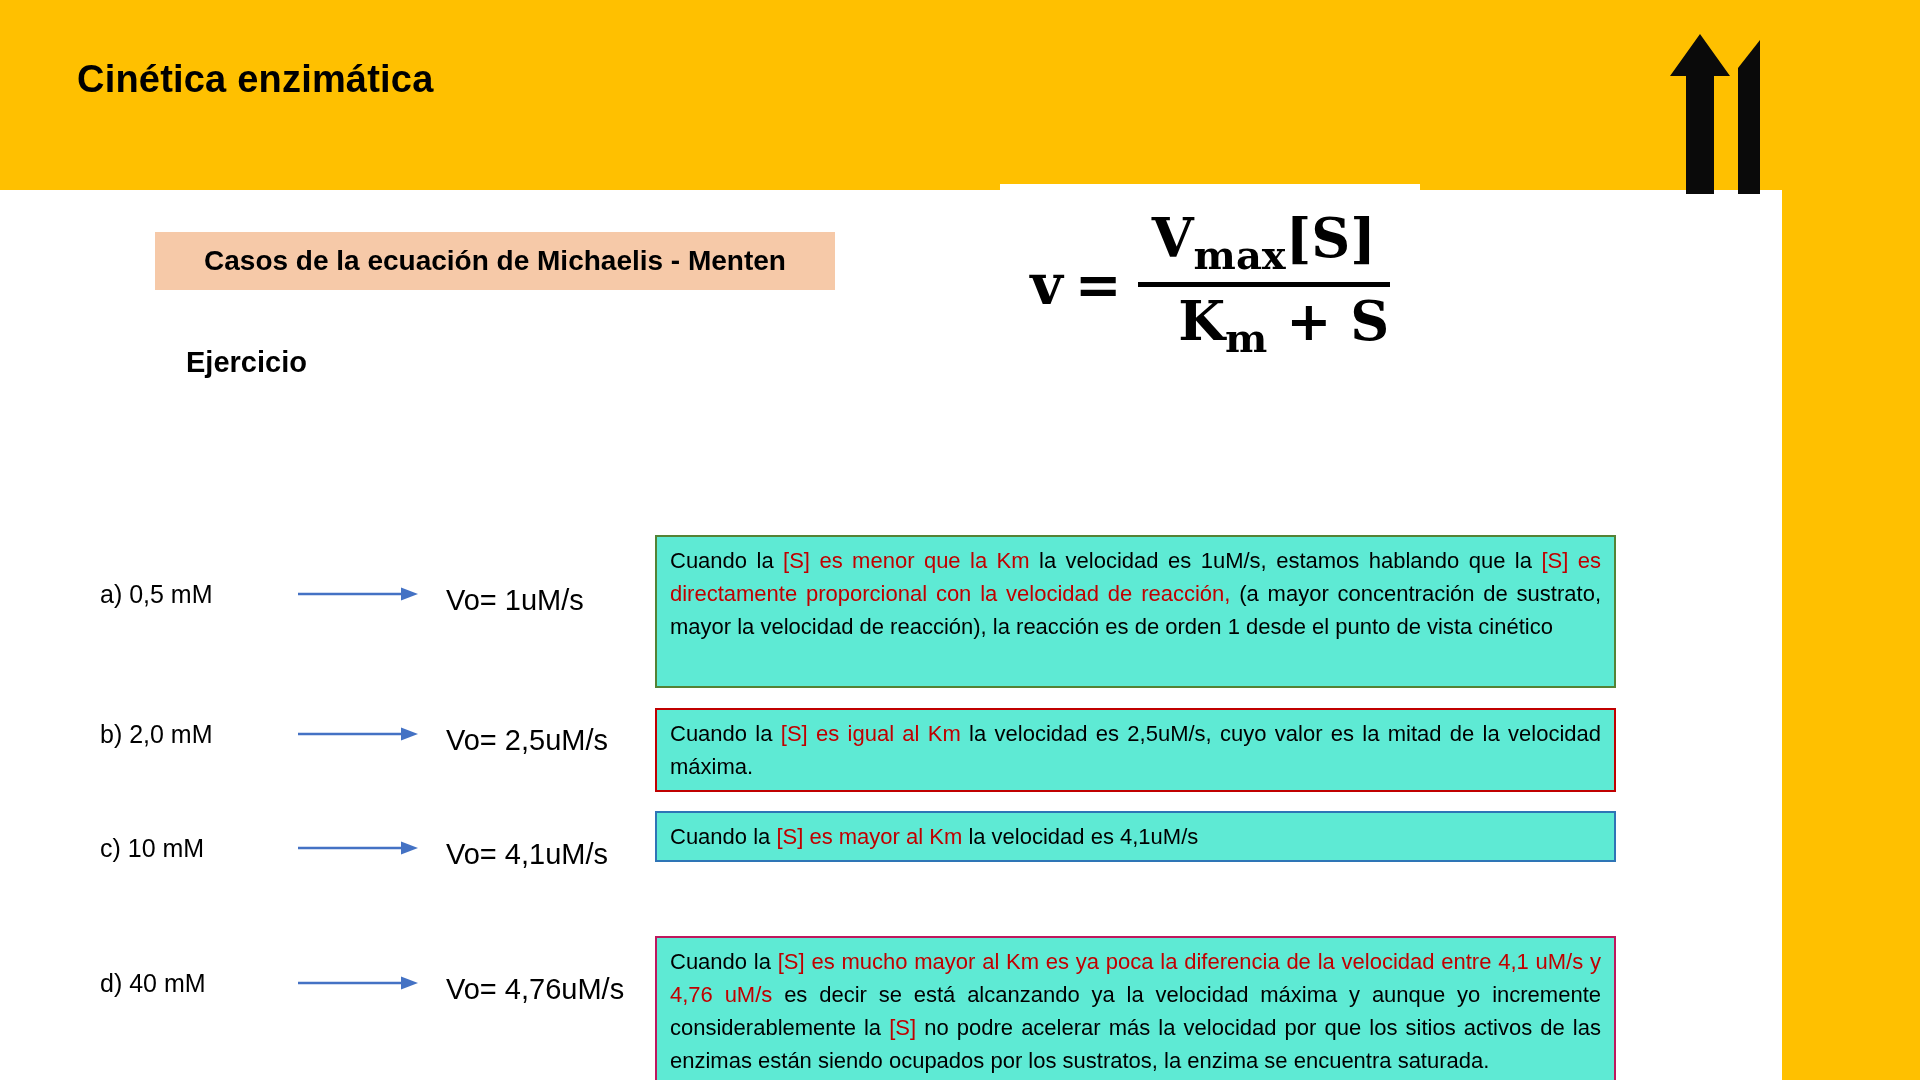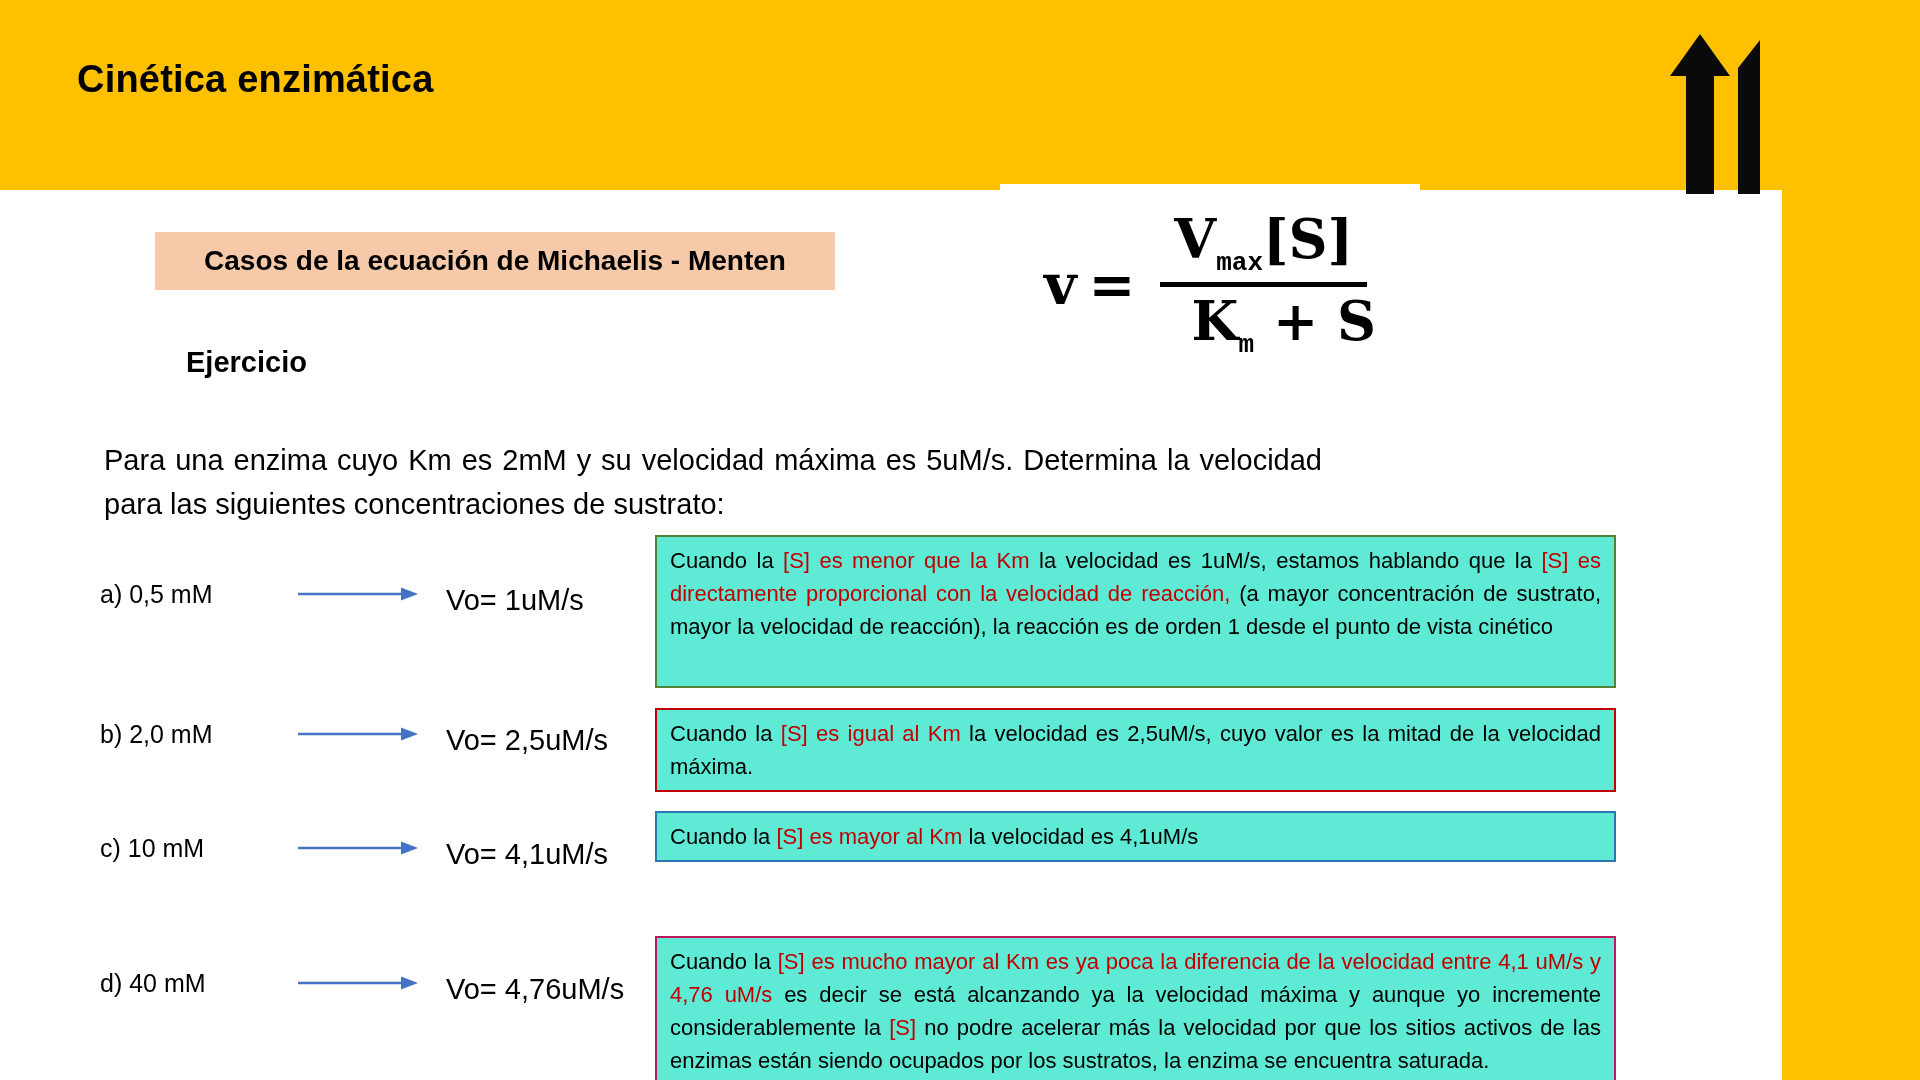--- a/index.html
+++ b/index.html
@@ -15,21 +15,21 @@
   .logo { position:absolute; left:1668px; top:34px; width:100px; height:160px; }
 
   .eq-box { position:absolute; left:1000px; top:184px; width:420px; height:200px; background:#ffffff;
             display:flex; align-items:center; justify-content:center;
             font-family:"DejaVu Serif", serif; font-weight:bold; }
   .eq-lhs { font-size:56px; margin-right:16px; display:inline-flex; align-items:center; gap:12px; }
   .frac { display:inline-flex; flex-direction:column; align-items:center; }
   .num, .den { font-size:54px; line-height:1.12; }
   .num { border-bottom:5px solid #000; padding:0 14px 4px 14px; }
   .den { padding-top:4px;margin-left:40px; }
-  .eq-box sub { font-size:26px; font-weight:bold;font-family:Liberation Mono, monospace; }
+  .eq-box sub { font-size:40px; font-weight:bold; }
 
   .peach { position:absolute; left:155px; top:232px; width:680px; height:58px; background:#F6C9A8;
            display:flex; align-items:center; justify-content:center; font-size:28px; font-weight:bold; }
 
   .exercise { position:absolute; left:186px; top:346px; font-size:29px; font-weight:bold; }
 
   .problem { position:absolute; left:104px; top:438px; width:1218px; font-size:29px; line-height:44px;
              text-align:justify; }
 
   .row { position:absolute; left:100px; height:48px; display:flex; align-items:center; }
@@ -70,21 +70,20 @@
     <span class="frac">
       <span class="num"><span>V</span><sub>max</sub><span>[S]</span></span>
       <span class="den"><span>K</span><sub>m</sub><span> + S</span></span>
     </span>
   </div>
 
   <div class="peach">Casos de la ecuación de Michaelis - Menten</div>
 
   <div class="exercise">Ejercicio</div>
 
-  <p class="problem">Para una enzima cuyo Km es 2mM y su velocidad máxima es  5uM/s. Determina la velocidad para las siguientes concentraciones de sustrato:</p>
 
   <div class="row row-a">
     <span class="case-label">a) 0,5 mM</span>
     <span class="arrow">
       <svg width="120" height="16" viewBox="0 0 120 16">
           <line x1="0" y1="8" x2="104" y2="8" stroke="#4472C4" stroke-width="2.5"></line>
           <polygon points="120,8 103,1.5 103,14.5" fill="#4472C4"></polygon>
         </svg>
     </span>
     <span class="case-result">Vo= 1uM/s</span>

